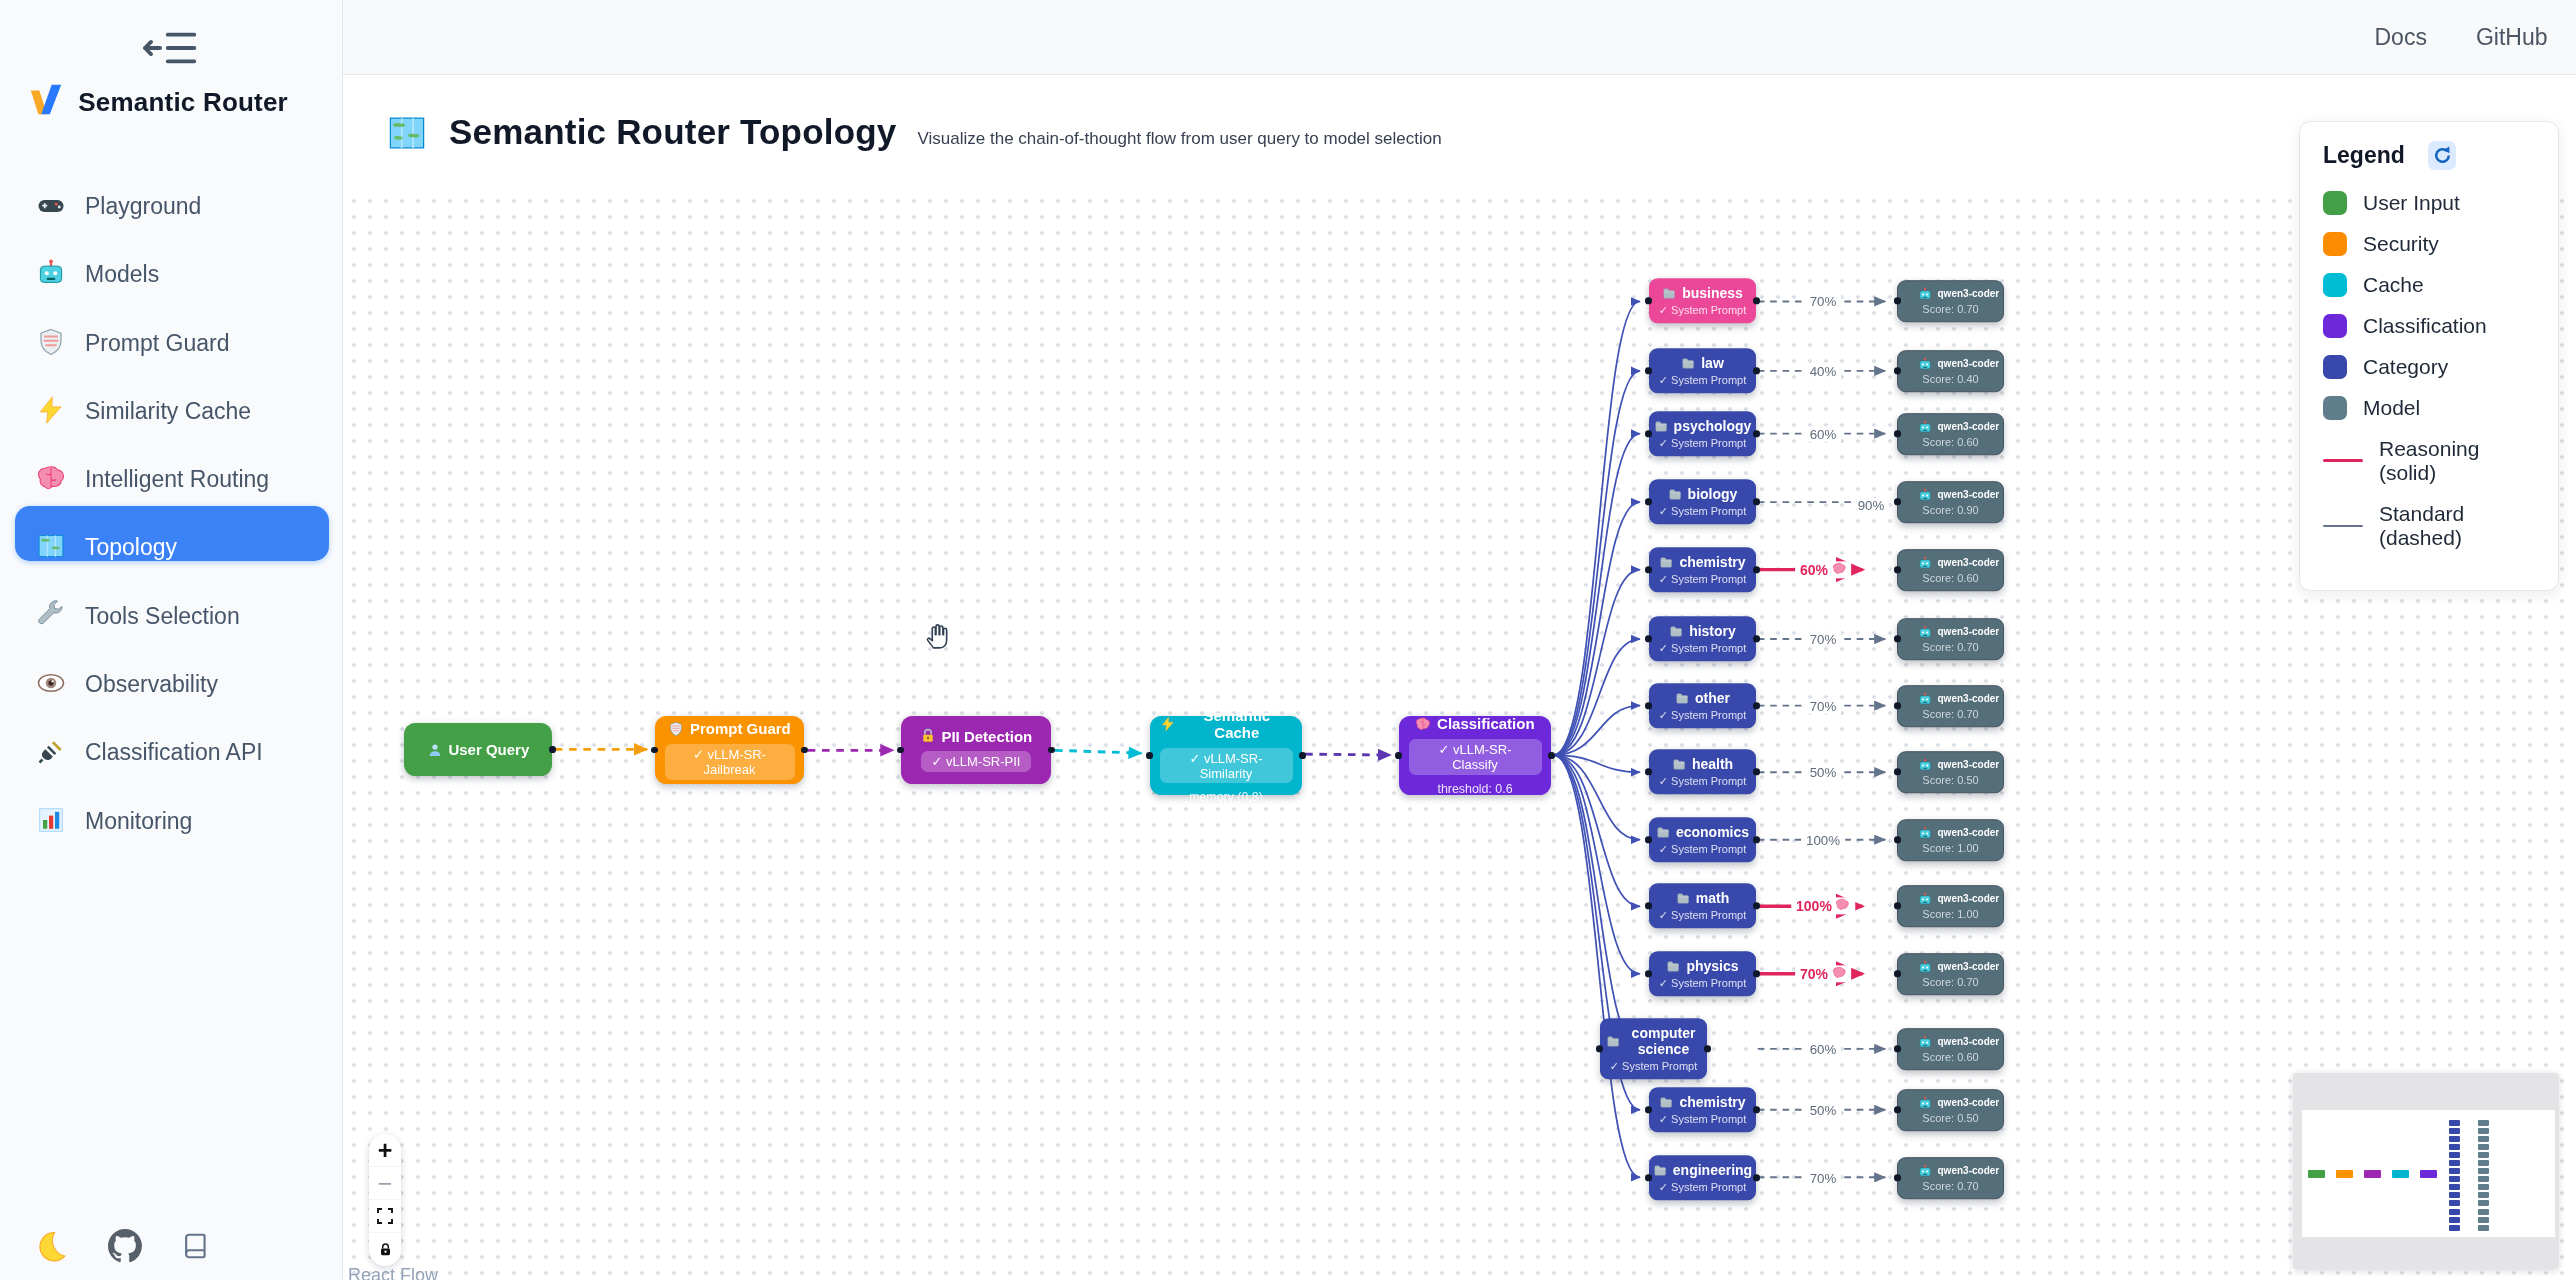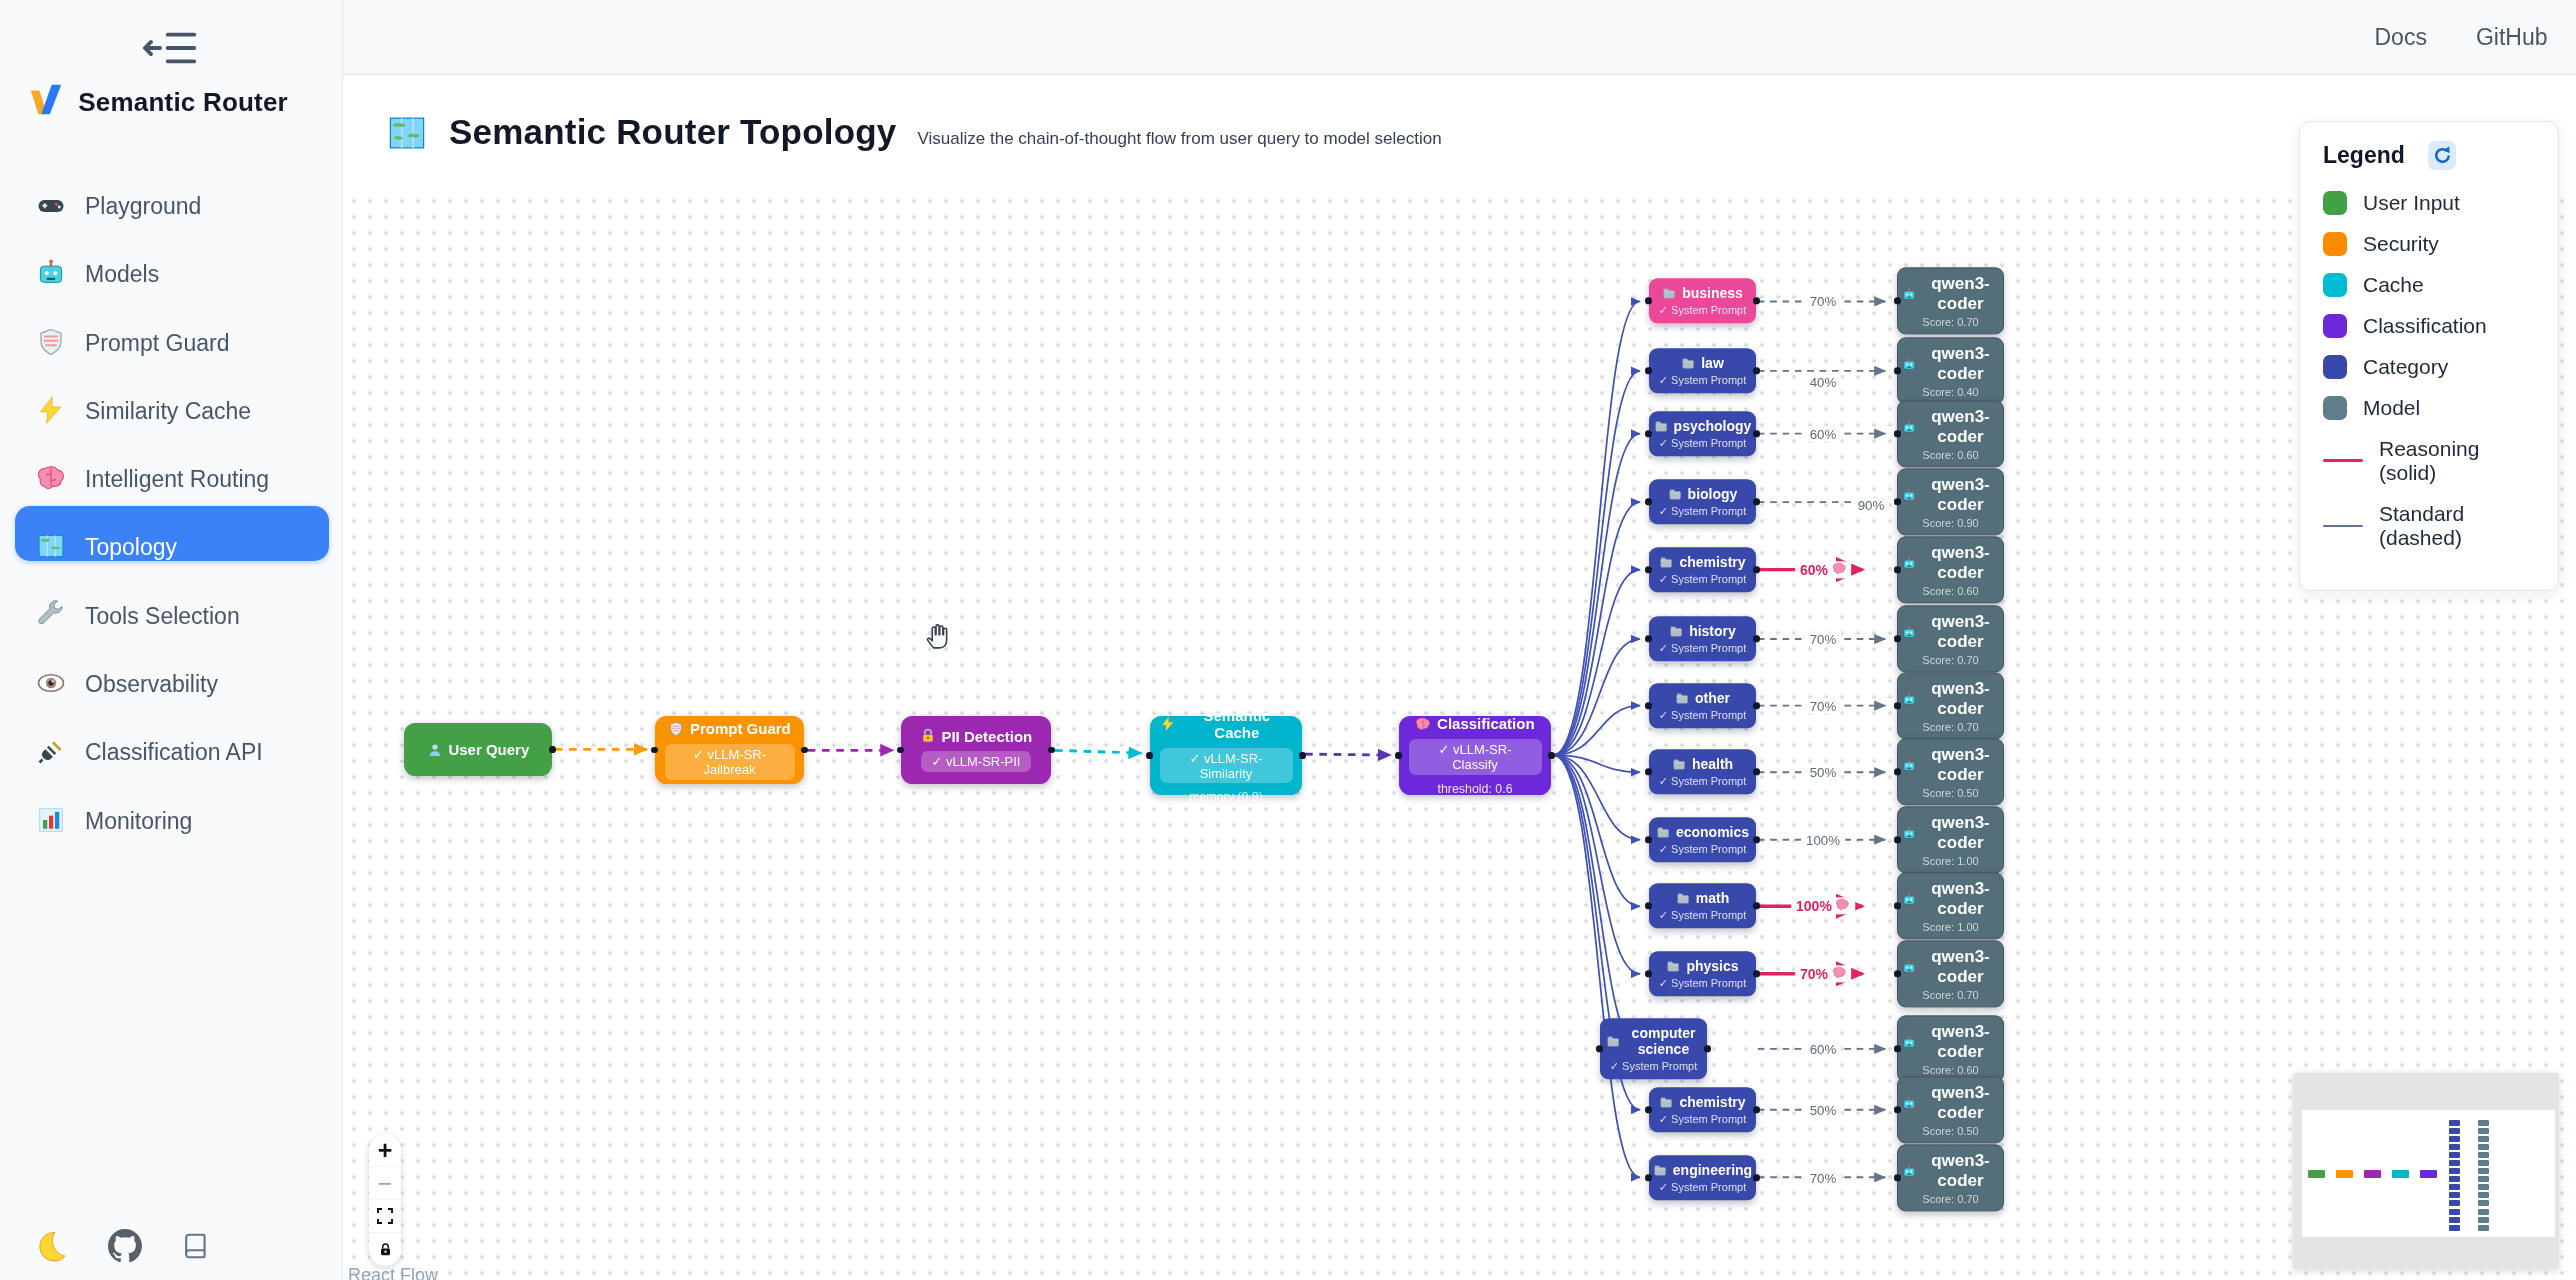--- a/index.html
+++ b/index.html
@@ -41,21 +41,21 @@
   .node .trow { display:flex; align-items:center; justify-content:center; gap:5.7px; font-weight:bold; }
   .node .nicon { display:inline-flex; }
   .pipe-node { display:flex; flex-direction:column; justify-content:center; gap:6.7px; padding:7.6px 9.5px; }
   .pipe-node .trow { font-size:15px; }
   .badge { display:inline-block; align-self:center; background:rgba(255,255,255,.25); border-radius:6.7px; padding:2.9px 10.5px; font-size:13px; font-weight:500; color:#fff; }
   .note { font-size:12.4px; color:rgba(255,255,255,.88); }
   .cat-node { width:107px; padding:6.7px 5.7px; transform:translateY(-50%); border-radius:8.6px; display:flex; flex-direction:column; gap:2.9px; }
   .cat-node .trow { font-size:14px; line-height:1.15; }
   .cat-sub { font-size:11px; color:rgba(255,255,255,.82); }
   .model-node { width:107px; padding:5.7px 3.8px; transform:translateY(-50%); border-radius:8.6px; display:flex; flex-direction:column; gap:1.9px; }
-  .model-node .trow { font-size:17px; }
+  .model-node .trow { font-size:10px;justify-content:flex-end; }
   .model-score { font-size:11px; color:#cfd8dc; }
   .handle { position:absolute; width:6.7px; height:6.7px; border-radius:50%; background:#0f172a; }
   .handle.l { left:-3.8px; top:50%; margin-top:-3.3px; }
   .handle.r { right:-3.8px; top:50%; margin-top:-3.3px; }
   .edge-label { position:absolute; transform:translate(-50%,-50%); background:#fff; padding:0 4.8px; font-size:13.3px; color:#5f6b7a; z-index:4; white-space:nowrap; display:flex; align-items:center; gap:3.8px; }
   .edge-label.reason { color:#e0245e; font-weight:bold; font-size:14px; }
 
   
   #legend { position:absolute; left:2299px; top:121px; width:260px; background:#fff; border:1px solid #e5e7eb; border-radius:11.4px; box-shadow:0 3.8px 13.3px rgba(15,23,42,.08); padding:19px 23px 23px; z-index:20; }
   #legend-head { display:flex; align-items:center; gap:23px; margin-bottom:21px; }
@@ -435,21 +435,21 @@
             <rect x="7" y="10.5" width="3.2" height="3.2" rx="1.6" fill="#fff"></rect>
             <rect x="13.8" y="10.5" width="3.2" height="3.2" rx="1.6" fill="#fff"></rect>
             <rect x="8.5" y="15.8" width="7" height="1.8" rx=".9" fill="#006064"></rect>
           </svg>
         </span>
         <span>qwen3-coder</span>
       </div>
       <span class="model-score">Score: 0.40</span>
       <span class="handle l"></span>
     </div>
-    <span class="edge-label" style="left: 1479px; top: 307px;">
+    <span class="edge-label" style="left: 1479px; top: 296px;">
       <span>40%</span>
     </span>
     <div class="node cat-node" style="left: 1305px; top: 359px; background: rgb(57, 73, 171);">
       <div class="trow">
         <span class="nicon">
           <svg viewBox="0 0 24 24" width="14.3" height="14.3">
             <path d="M3 6.2A2 2 0 0 1 5 4.2h5l2 2.8h7a2 2 0 0 1 2 2v9a2 2 0 0 1-2 2H5a2 2 0 0 1-2-2z" fill="#b0bec5" stroke="#90a4ae" stroke-width=".7"></path>
             <path d="M3 9.5h18" stroke="#cfd8dc" stroke-width="1"></path>
           </svg>
         </span>

